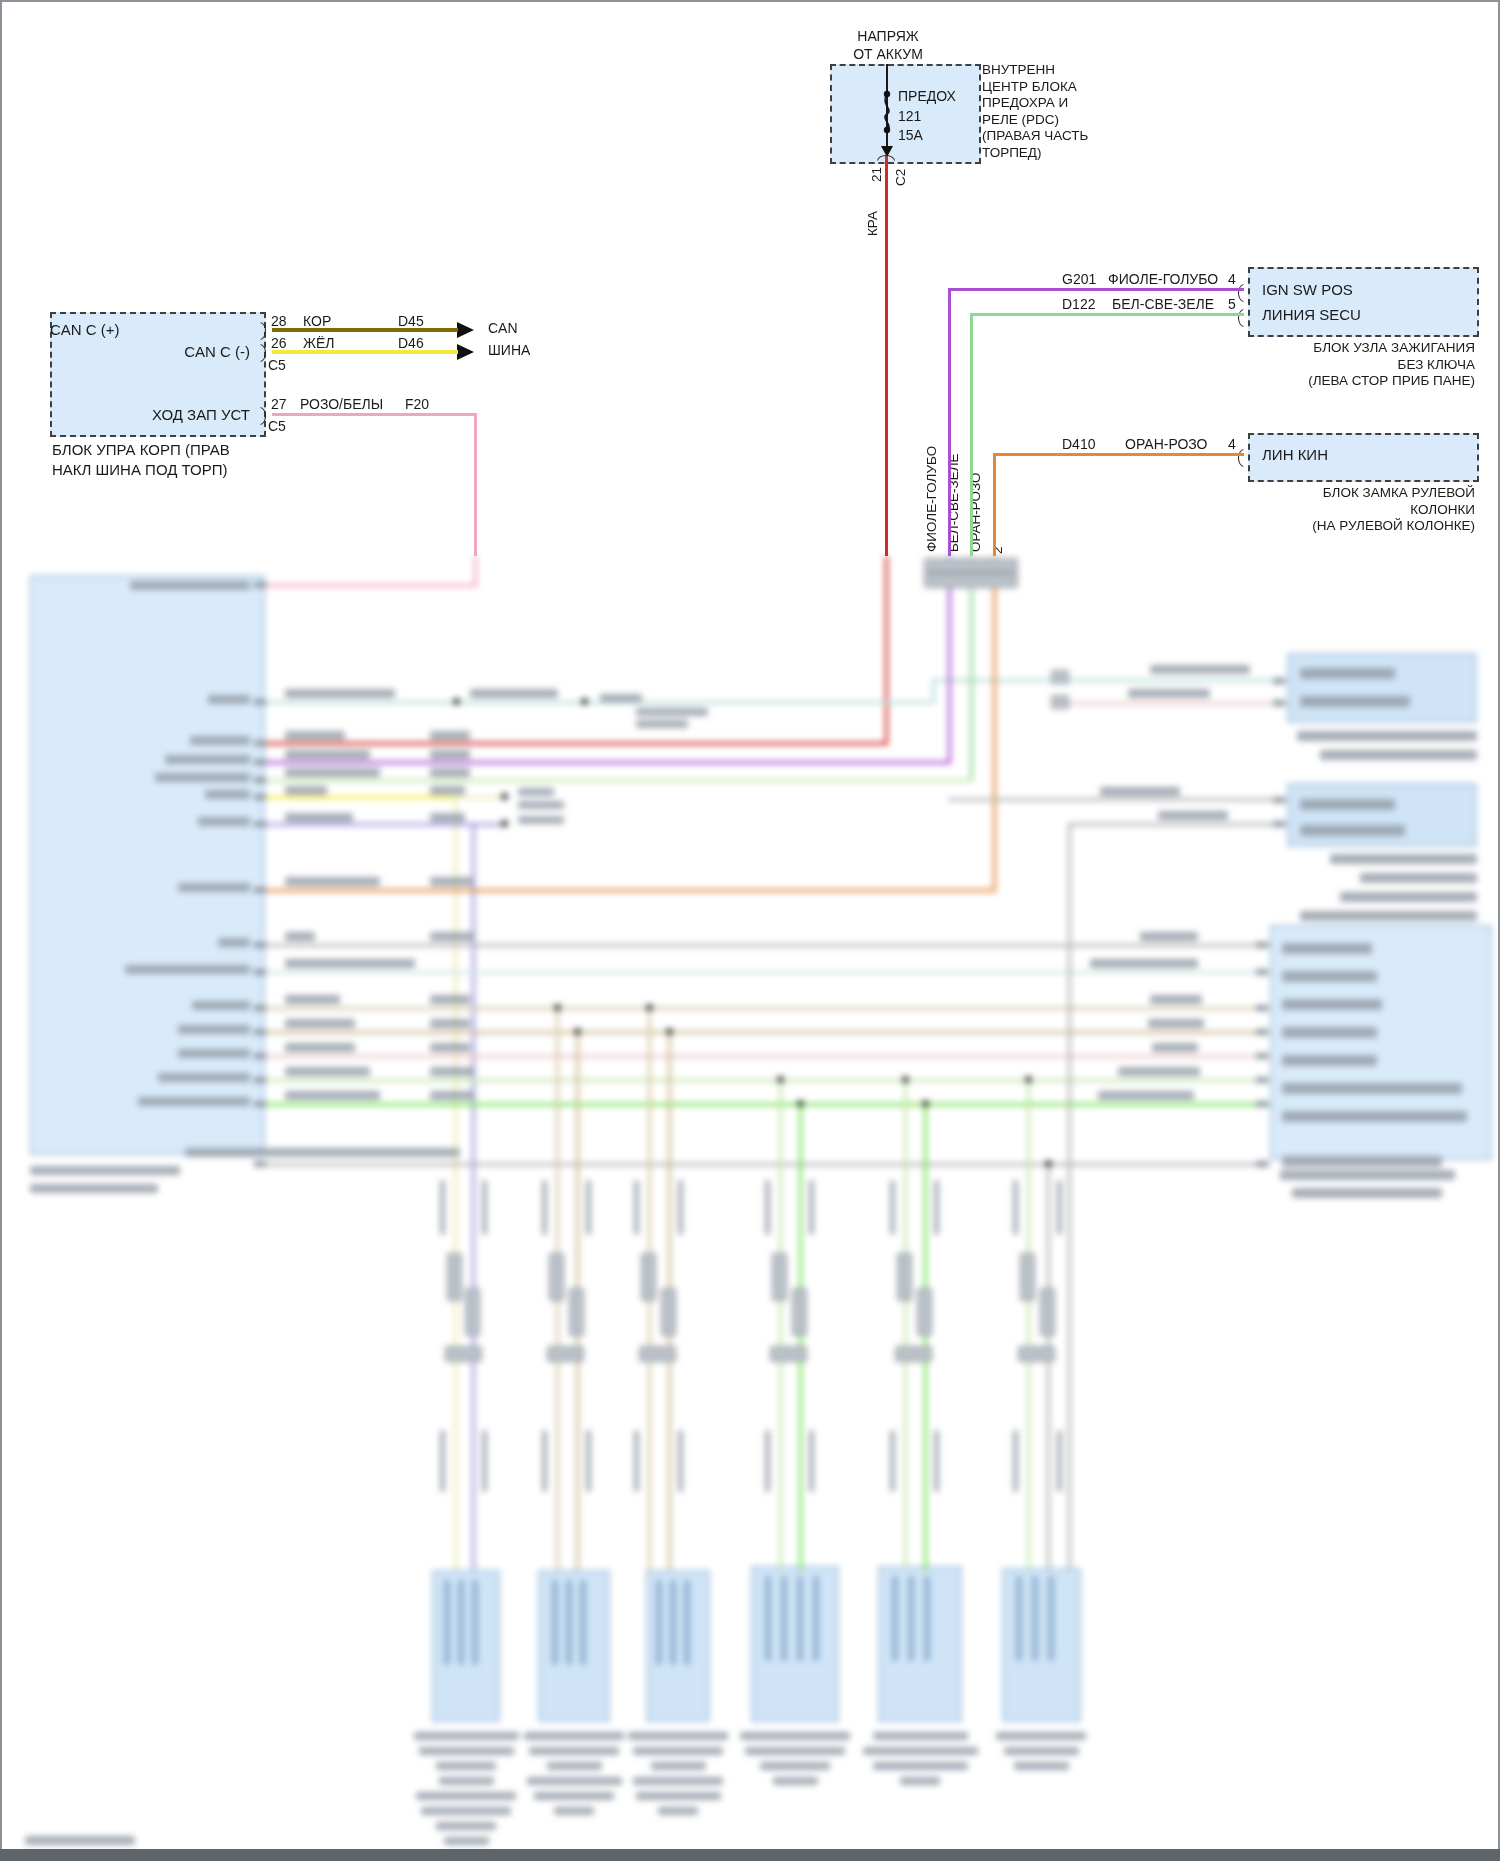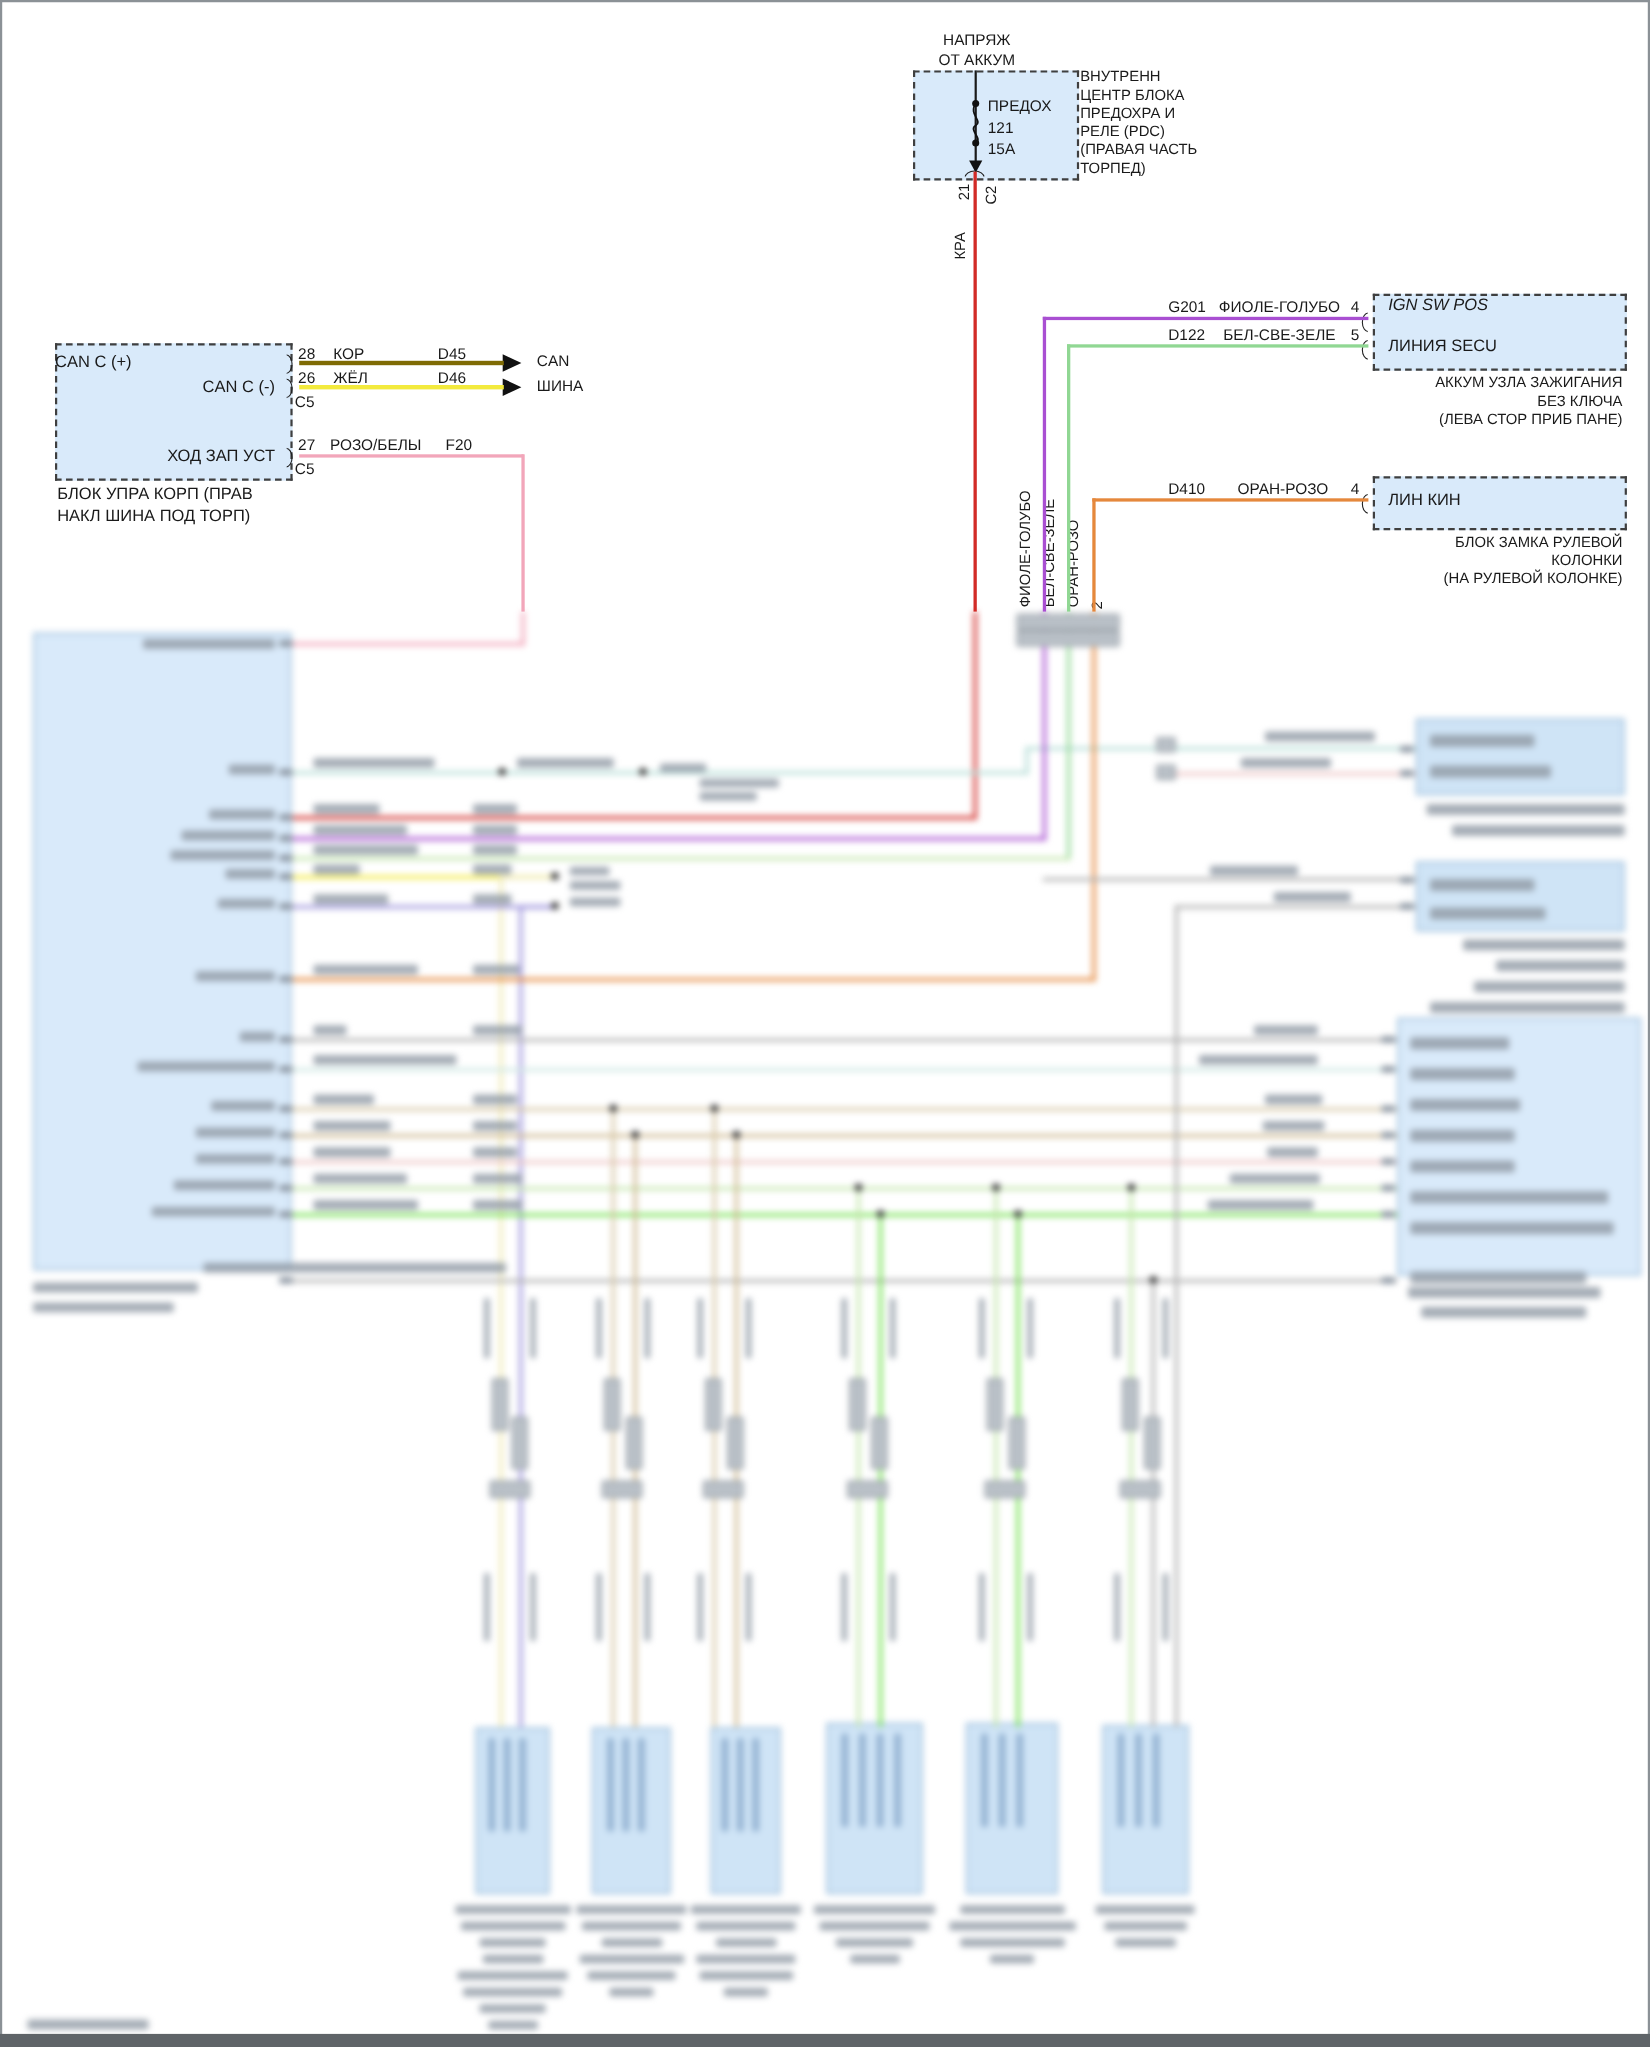--- a/index.html
+++ b/index.html
@@ -353,32 +353,32 @@
   <div class="arrow-right" style="left:457px;top:322px;"></div>
   <div class="arrow-right" style="left:457px;top:344px;"></div>
   <div class="lbl" style="left:488px;top:320px;">CAN</div>
   <div class="lbl" style="left:488px;top:342px;">ШИНА</div>
   <div class="cap15" style="left:52px;top:440px;">
     <div>БЛОК УПРА КОРП (ПРАВ</div>
     <div>НАКЛ ШИНА ПОД ТОРП)</div>
   </div>
 
   <div class="dashbox" style="left:1248px;top:267px;width:227px;height:66px;"></div>
-  <div class="boxtext" style="left:1262px;top:269px;font-style:italic;">IGN SW POS</div>
+  <div class="boxtext" style="left:1262px;top:281px;">IGN SW POS</div>
   <div class="boxtext" style="left:1262px;top:306px;">ЛИНИЯ SECU</div>
   <div class="bracket br-l" style="left:1238px;top:284px;"></div>
   <div class="bracket br-l" style="left:1238px;top:309px;"></div>
   <div class="lbl" style="left:1062px;top:271px;">G201</div>
   <div class="lbl" style="left:1108px;top:271px;">ФИОЛЕ-ГОЛУБО</div>
   <div class="lbl" style="left:1228px;top:271px;">4</div>
   <div class="lbl" style="left:1062px;top:296px;">D122</div>
   <div class="lbl" style="left:1112px;top:296px;">БЕЛ-СВЕ-ЗЕЛЕ</div>
   <div class="lbl" style="left:1228px;top:296px;">5</div>
   <div class="cap rightcap" style="left:1243px;top:340px;width:232px;">
-    <div>АККУМ УЗЛА ЗАЖИГАНИЯ</div>
+    <div>БЛОК УЗЛА ЗАЖИГАНИЯ</div>
     <div>БЕЗ КЛЮЧА</div>
     <div>(ЛЕВА СТОР ПРИБ ПАНЕ)</div>
   </div>
 
   <div class="dashbox" style="left:1248px;top:433px;width:227px;height:45px;"></div>
   <div class="boxtext" style="left:1262px;top:446px;">ЛИН КИН</div>
   <div class="bracket br-l" style="left:1238px;top:449px;"></div>
   <div class="lbl" style="left:1062px;top:436px;">D410</div>
   <div class="lbl" style="left:1125px;top:436px;">ОРАН-РОЗО</div>
   <div class="lbl" style="left:1228px;top:436px;">4</div>

